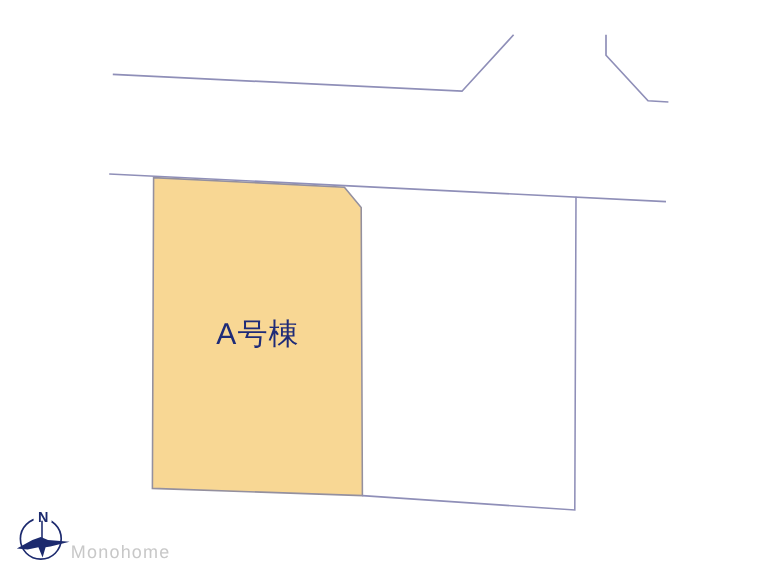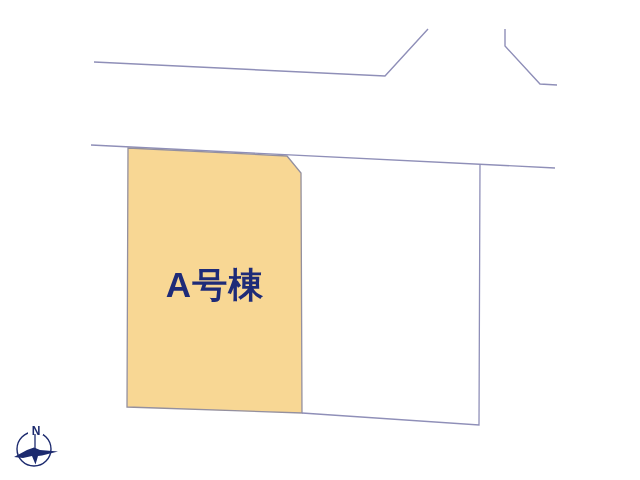--- a/index.html
+++ b/index.html
@@ -19,22 +19,22 @@
     position: absolute;
     left: 0;
     top: 0;
   }
   .parcel-label {
     position: absolute;
     left: 127px;
     top: 262px;
     width: 176px;
     text-align: center;
-    font-size: 35px;
-    font-weight: 700;
+    font-size: 25px;
+    font-weight: 400;
     letter-spacing: 1px;
     color: #1e2b78;
     font-family: "Liberation Sans", "DejaVu Sans", sans-serif;
     white-space: nowrap;
     pointer-events: none;
   }
   .watermark {
     position: absolute;
     left: 59px;
     top: 452px;
@@ -66,14 +66,15 @@
       <circle cx="34" cy="449" r="17" fill="none" stroke="#1c2a6e" stroke-width="1.4"></circle>
       <rect x="28" y="423" width="15" height="12" fill="#ffffff"></rect>
       <line x1="35" y1="434" x2="35" y2="450" stroke="#1c2a6e" stroke-width="1.3"></line>
       <polygon points="14,457 27,450 34,447.5 40,450 58,451.5 42,455.5 38,456 35.5,464.5 32,456 23,458" fill="#1c2a6e"></polygon>
       <text x="36" y="435" text-anchor="middle" font-family="Liberation Sans, sans-serif" font-size="12" font-weight="bold" fill="#1c2a6e">N</text>
     </g>
   </svg>
 
   <div class="parcel-label">A号棟</div>
 
+  <div class="watermark">Monohome</div>
 
 </div>
 
 </body></html>

